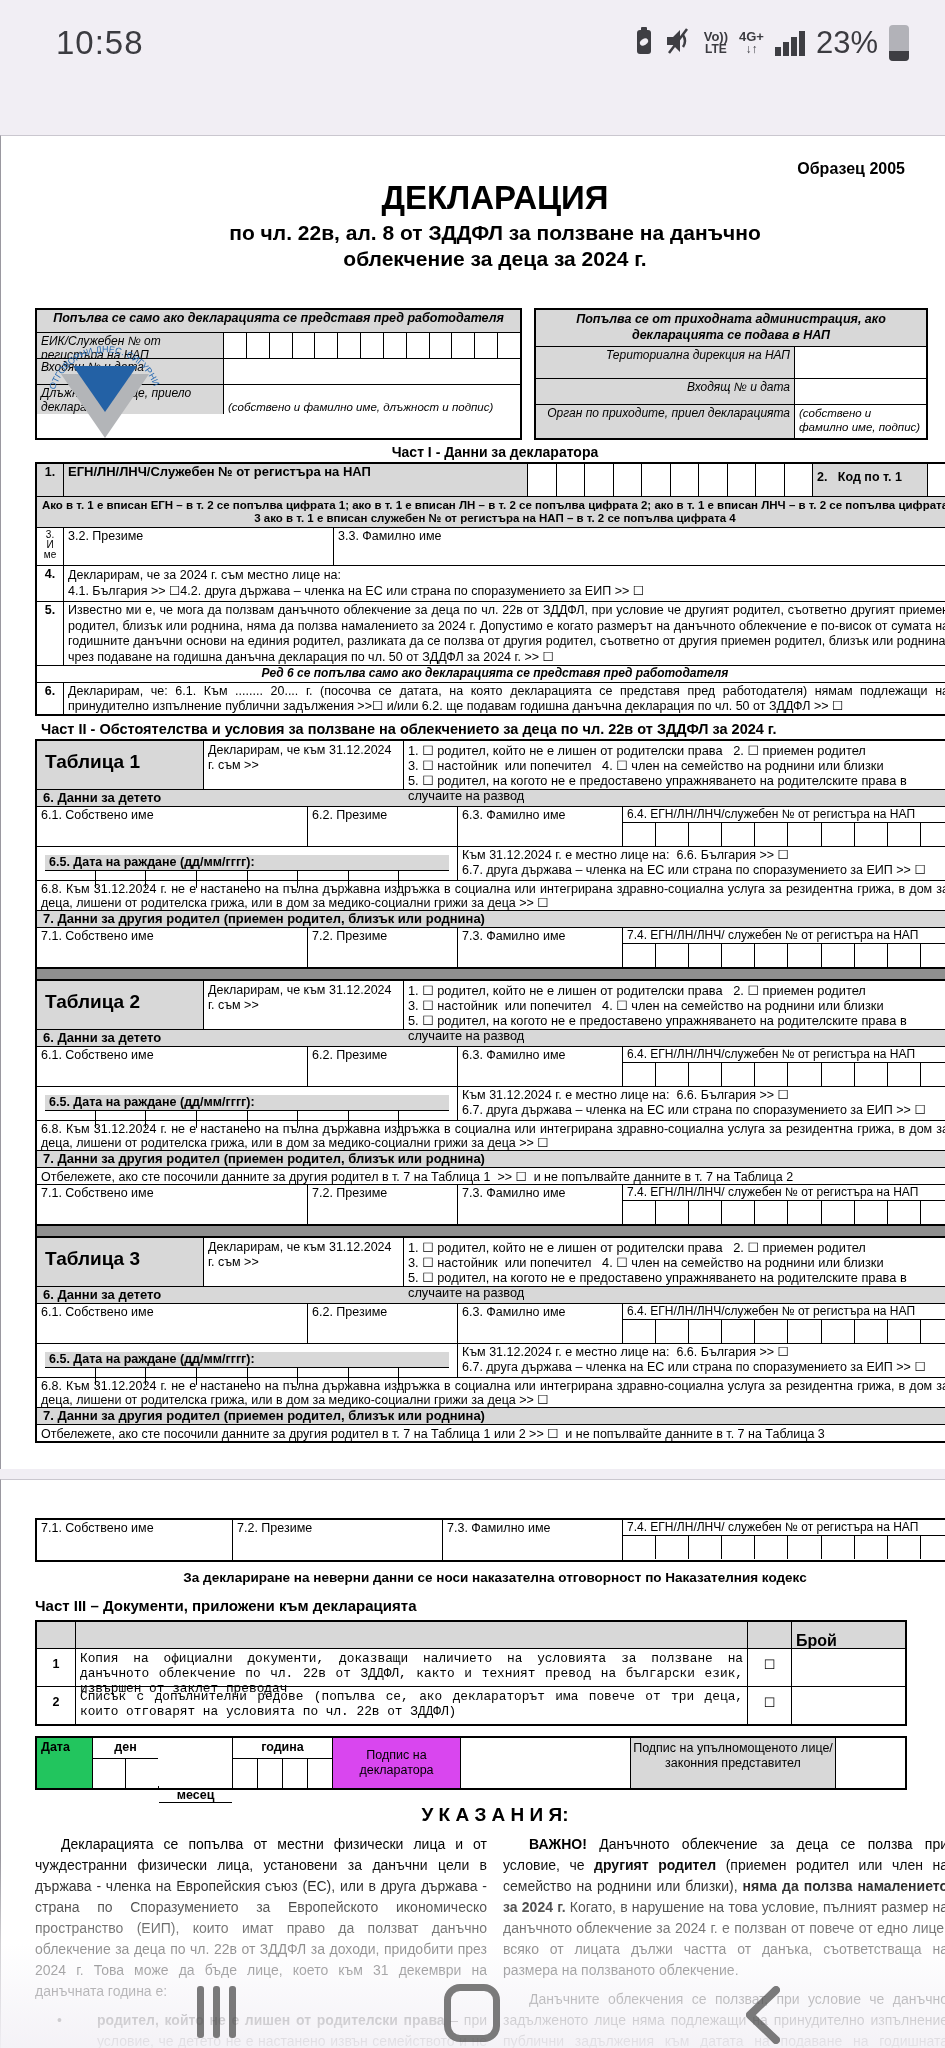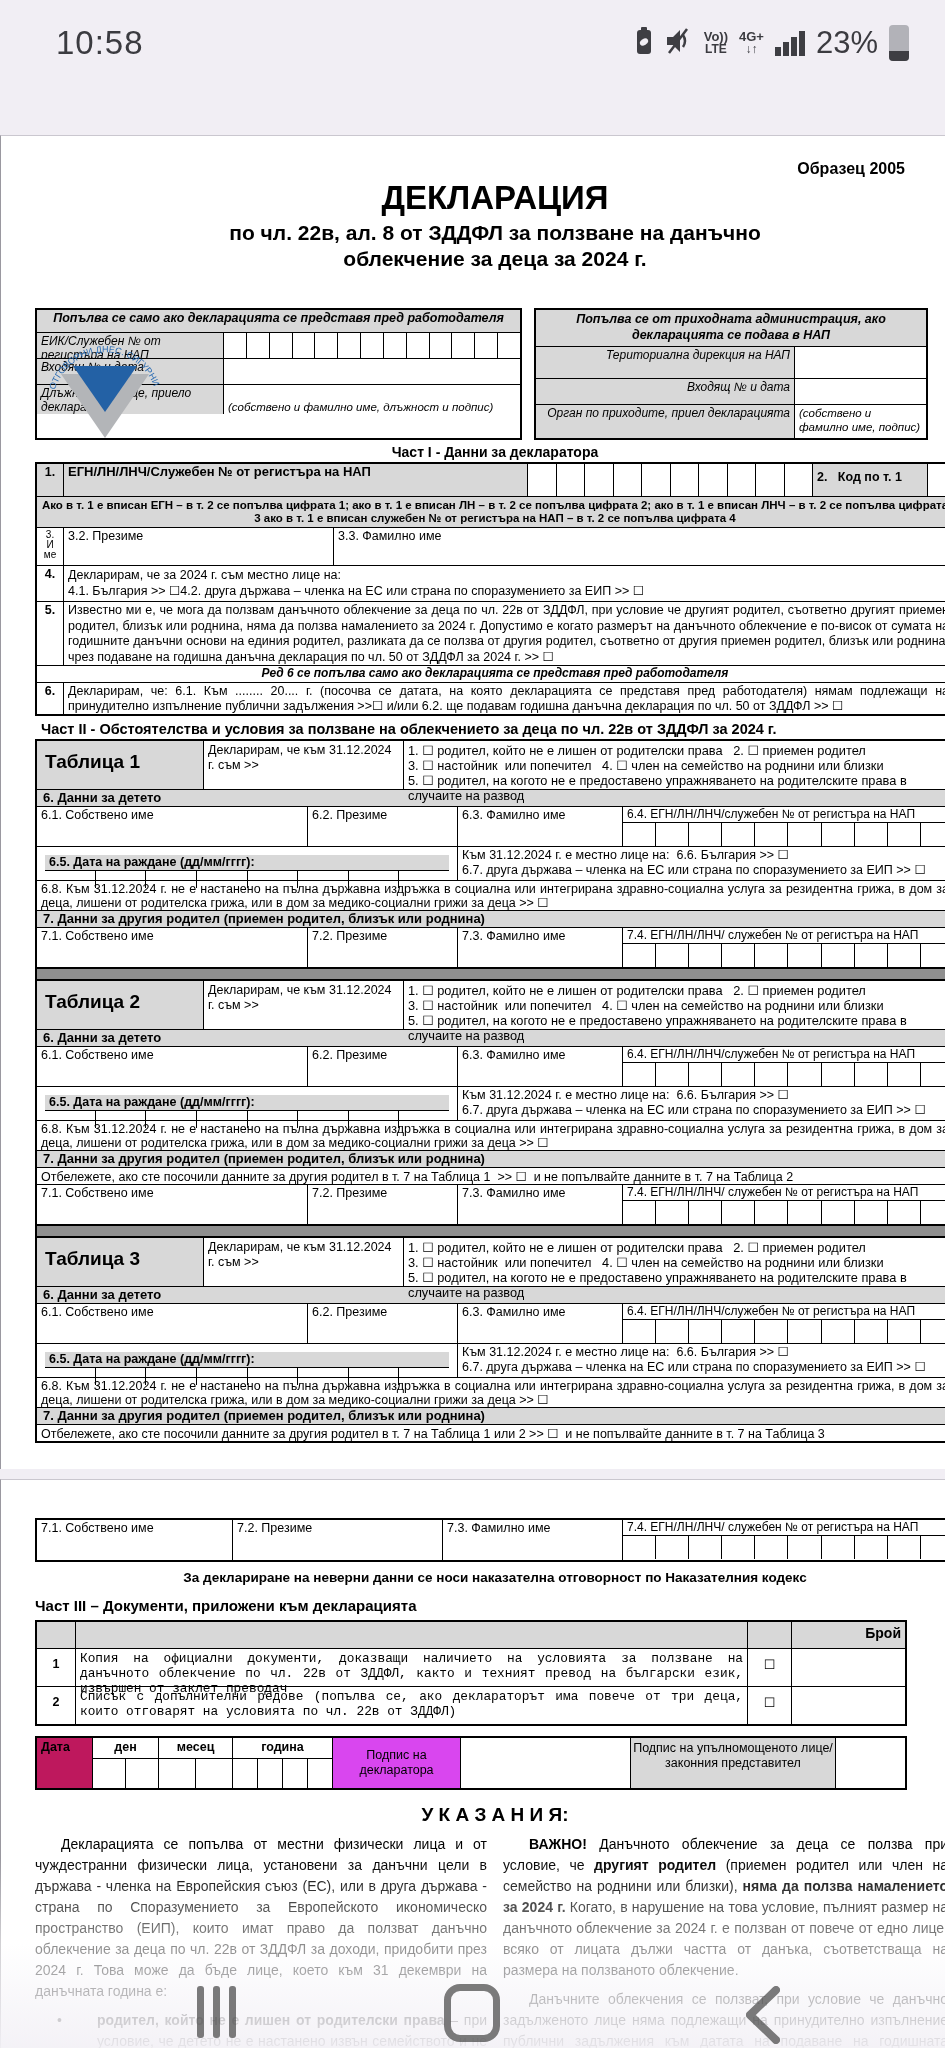--- a/index.html
+++ b/index.html
@@ -95,28 +95,28 @@
   
   .p2names { margin-top:0; }
   .x71 { width:195px; } .x72 { width:210px; } .x73 { width:180px; }
   .warning { text-align:center; font-weight:bold; font-size:13.5px; margin-top:8px; }
   .part3title { font-weight:bold; font-size:15px; margin-top:12px; }
   .docs { width:872px; margin-top:6px; }
   .docs .hrow { height:26px; }
   .dnum { width:38px; text-align:center; font-weight:bold; padding-top:8px; }
   .dtext { width:672px; font-size:12.8px; line-height:15px; padding-top:2px;font-family:Liberation Mono, monospace; }
   .dcb { width:44px; text-align:center; padding-top:8px; font-size:13px; }
-  .dcount { flex:1; text-align:right; font-weight:bold; font-size:14px; padding-top:3px; }
+  .dcount { flex:1; text-align:left; font-weight:bold; font-size:16px; padding-top:10px; }
   .drow { height:38px; }
   .datet { width:872px; margin-top:10px; height:54px; display:flex; border:2px solid #000; }
   .dc { border-left:1px solid #000; }
   .dc:first-child { border-left:none; }
-  .dc-data { width:55px; background:#be185d; font-weight:bold; padding:2px 4px; }
+  .dc-data { width:55px; background:#22c55e; font-weight:bold; padding:2px 4px; }
   .dc-col { display:flex; flex-direction:column; }
-  .dc-day { width:66px; } .dc-mon { width:74px; } .dc-yr { width:100px; }
+  .dc-day { width:66px; } .dc-mon { width:74px;margin-top:48px; } .dc-yr { width:100px; }
   .dc-lbl { height:20px; text-align:center; font-weight:bold; font-size:12.5px; padding-top:2px; }
   .dc-col .boxes { height:30px; border-top:1px solid #000; }
   .dc-sig1 { width:128px; background:#d946ef; text-align:center; font-size:12.5px; padding-top:10px; line-height:15px; }
   .dc-e1 { width:170px; } .dc-e2 { flex:1; }
   .dc-sig2 { width:205px; background:#d8d8d8; text-align:center; font-size:12.5px; padding-top:3px; line-height:15px; }
   
   .ukz-title { text-align:center; font-weight:bold; font-size:19px; margin-top:14px; height:26px; }
   .cols { display:flex; gap:16px; margin-top:4px; }
   .coll { width:452px; font-size:14px; line-height:21px; text-align:justify; }
   .colr { width:452px; font-size:14px; line-height:21px; text-align:justify; border-right:1px solid #999; padding-right:6px; }

